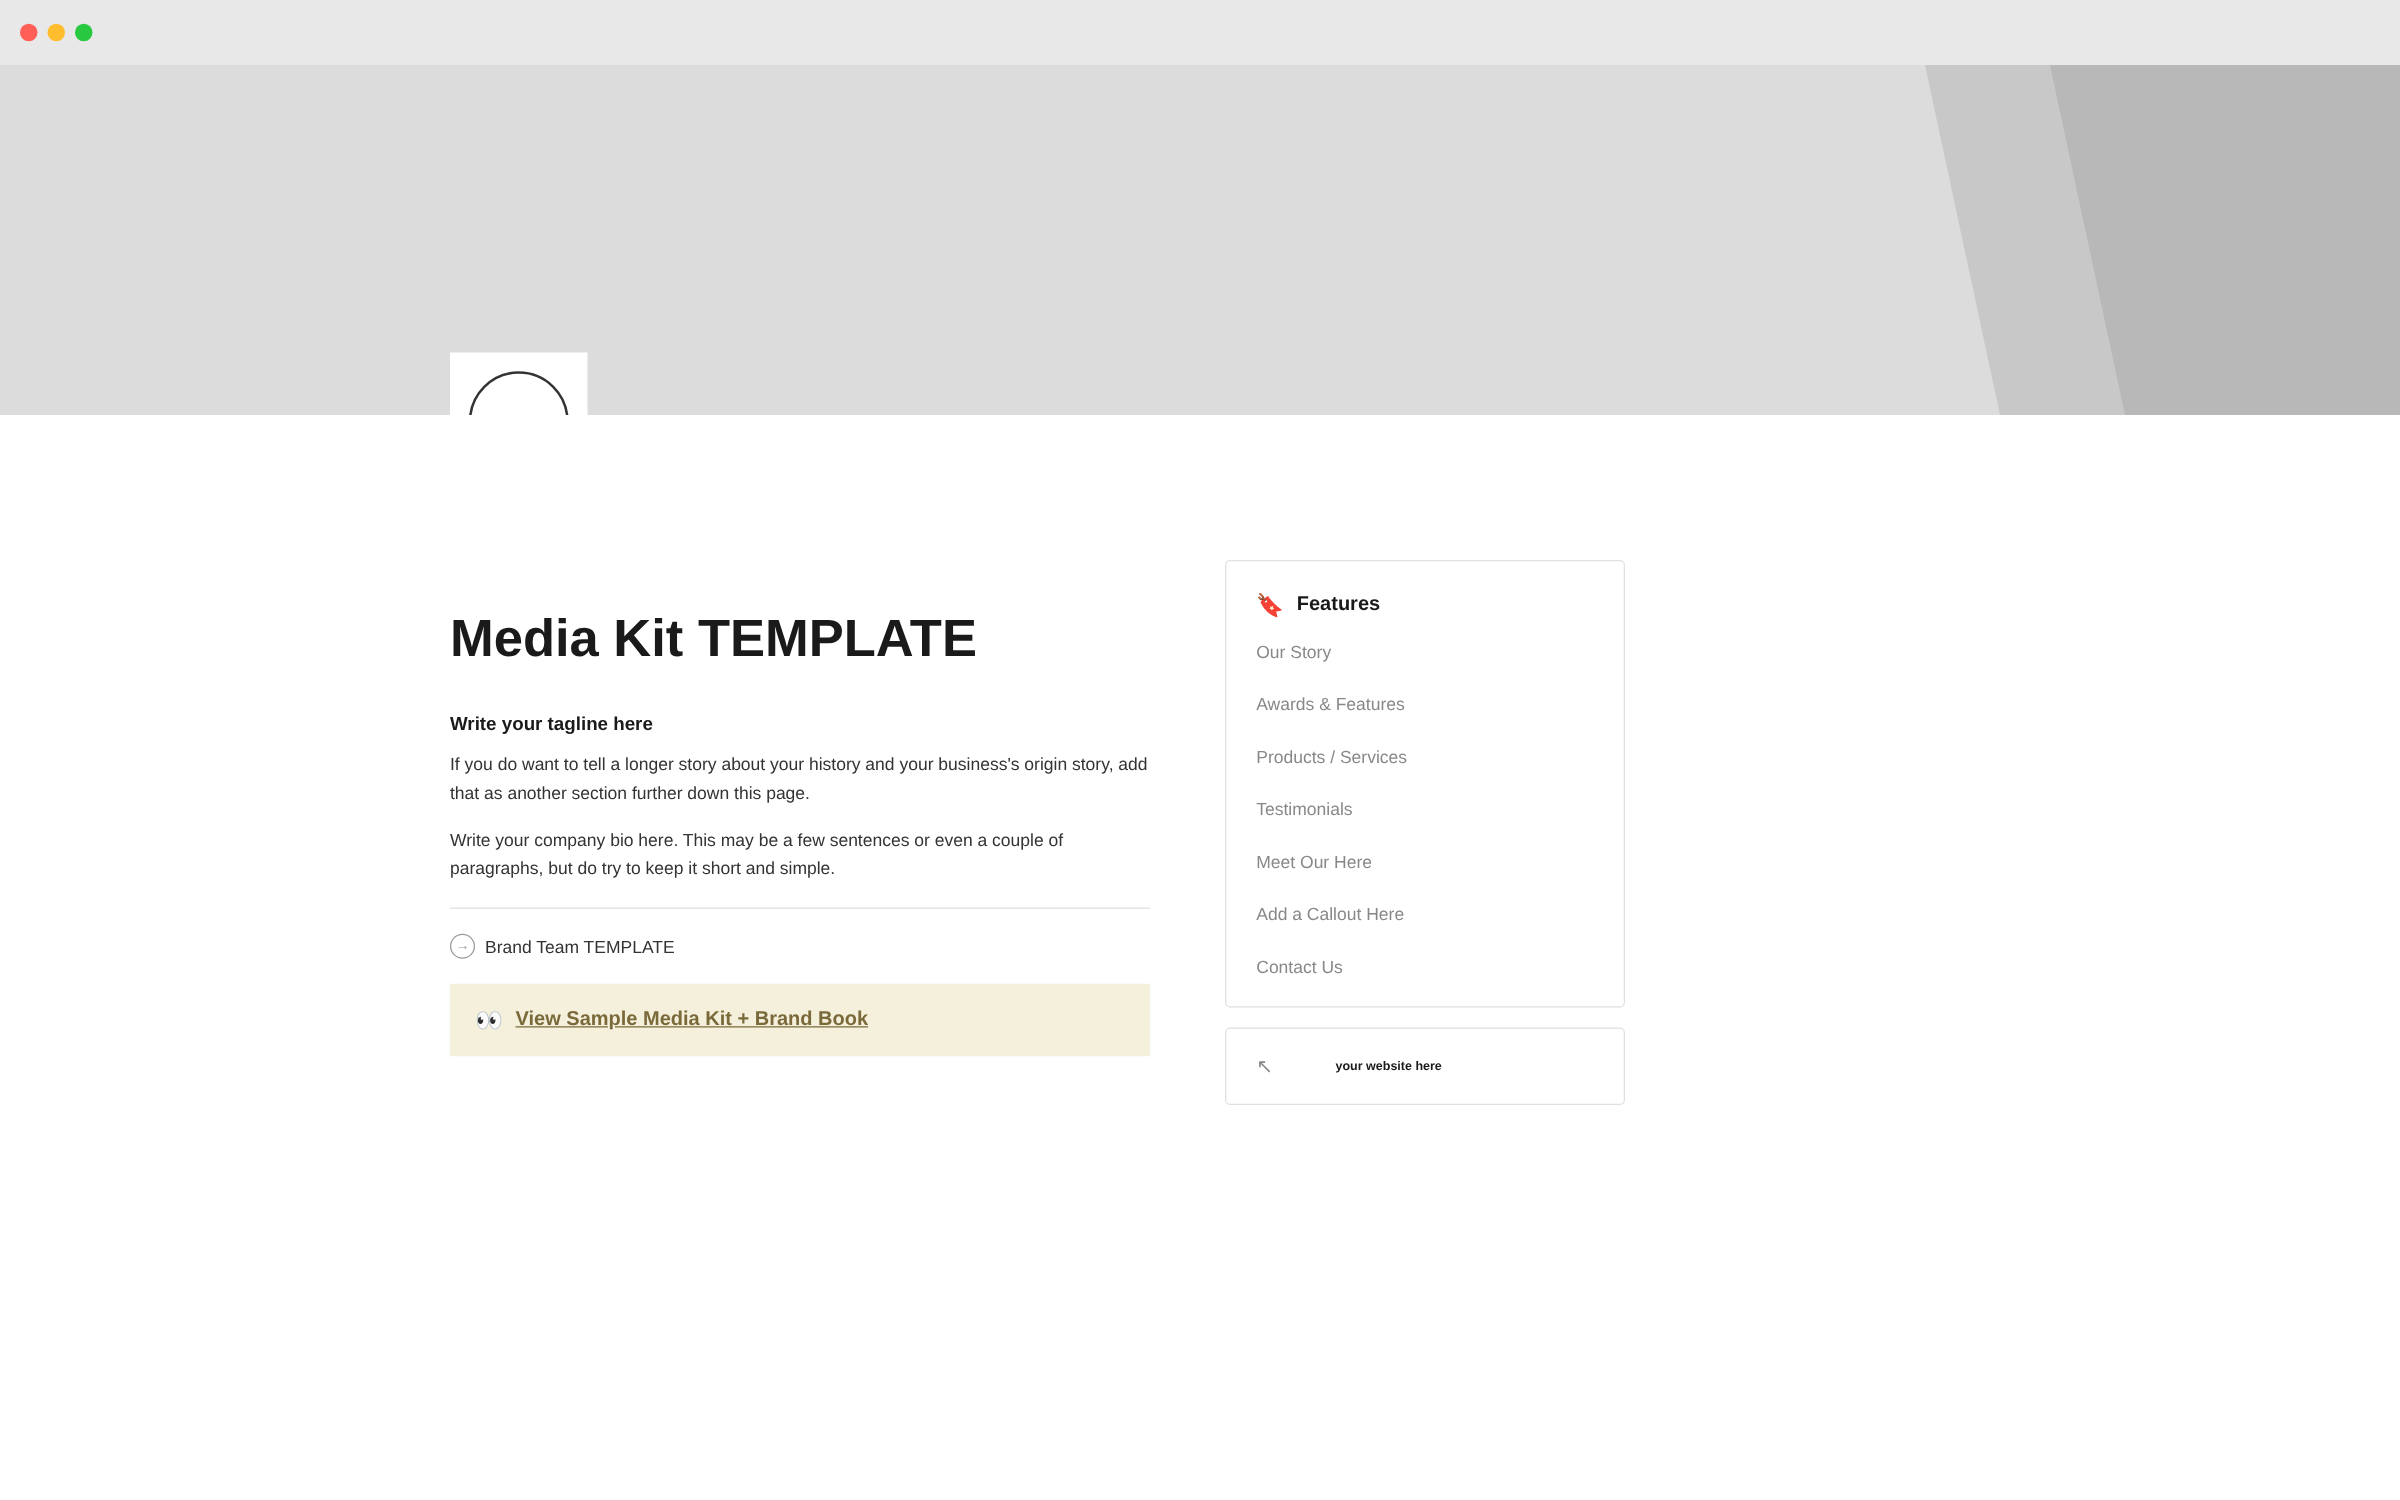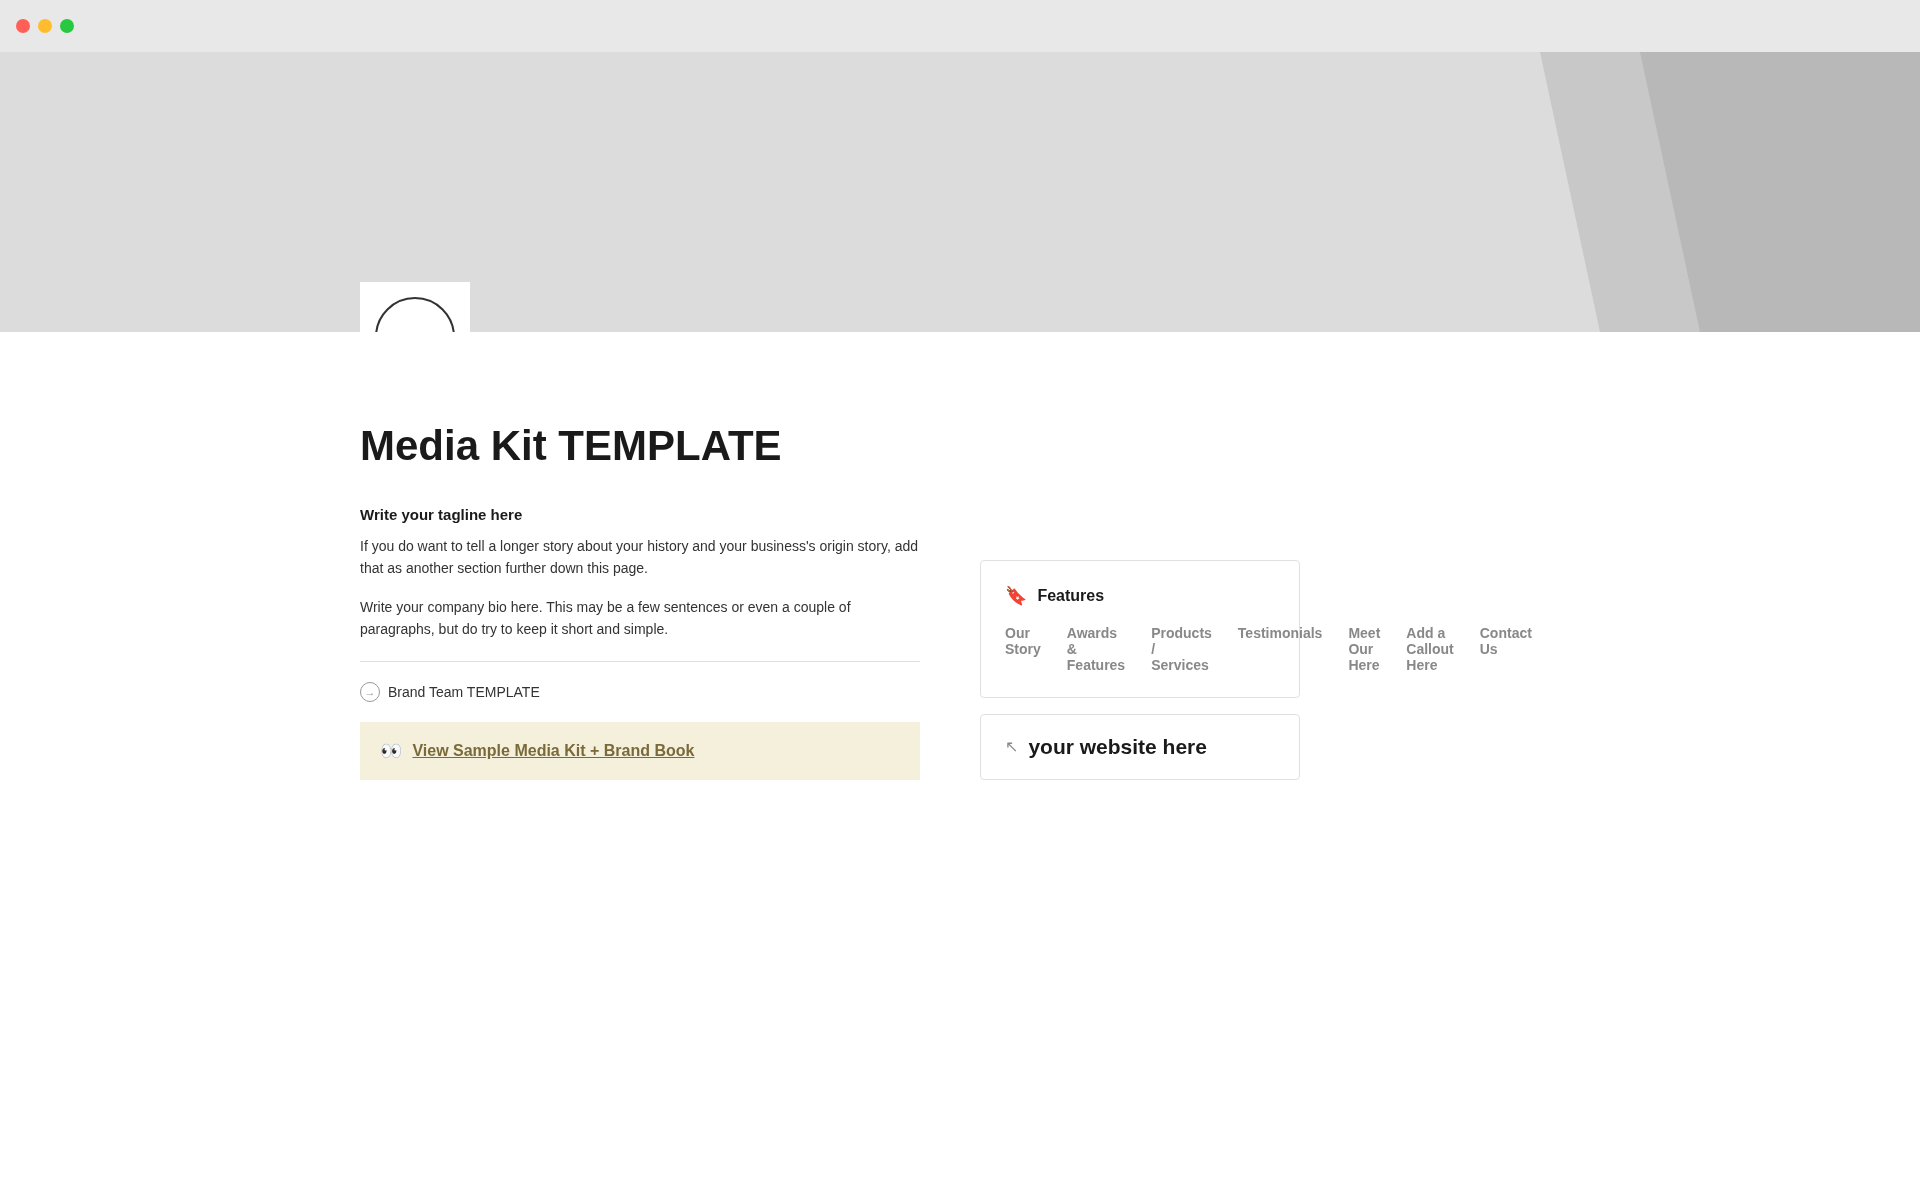--- a/index.html
+++ b/index.html
@@ -75,24 +75,24 @@
       align-items: center;
       justify-content: center;
       font-size: 13px;
       font-weight: 500;
       color: #333;
       letter-spacing: 1px;
     }
 
     
     .main-content {
-      padding: 90px 360px 60px 360px;
+      padding: 116px 360px 60px 360px;
       display: flex;
       gap: 60px;
-      align-items: flex-end;
+      align-items: center;
     }
 
     .left-column {
       flex: 1;
       max-width: 560px;
     }
 
     .right-column {
       width: 320px;
       flex-shrink: 0;
@@ -199,23 +199,22 @@
 
     .contents-title {
       font-size: 16px;
       font-weight: 700;
       color: #1a1a1a;
     }
 
     .contents-list {
       list-style: none;
       display: flex;
-      flex-direction: row;
+      flex-direction: column;
       gap: 26px;
-      font-weight: bold;
     }
 
     .contents-item {
       font-size: 14px;
       color: #888;
       cursor: pointer;
     }
 
     
     .website-card {
@@ -227,23 +226,24 @@
       gap: 10px;
       cursor: pointer;
     }
 
     .cursor-icon {
       font-size: 16px;
       color: #888;
     }
 
     .website-text {
-      font-size: 21px;
+      font-size: 10px;
       font-weight: 600;
       color: #1a1a1a;
+      margin-left: 40px;
     }
   </style>
 </head>
 <body>
 
 <div class="titlebar">
   <button class="titlebar-btn" style="background:#ff5f57;"></button>
   <button class="titlebar-btn" style="background:#ffbd2e;"></button>
   <button class="titlebar-btn" style="background:#28c941;"></button>
 </div>

